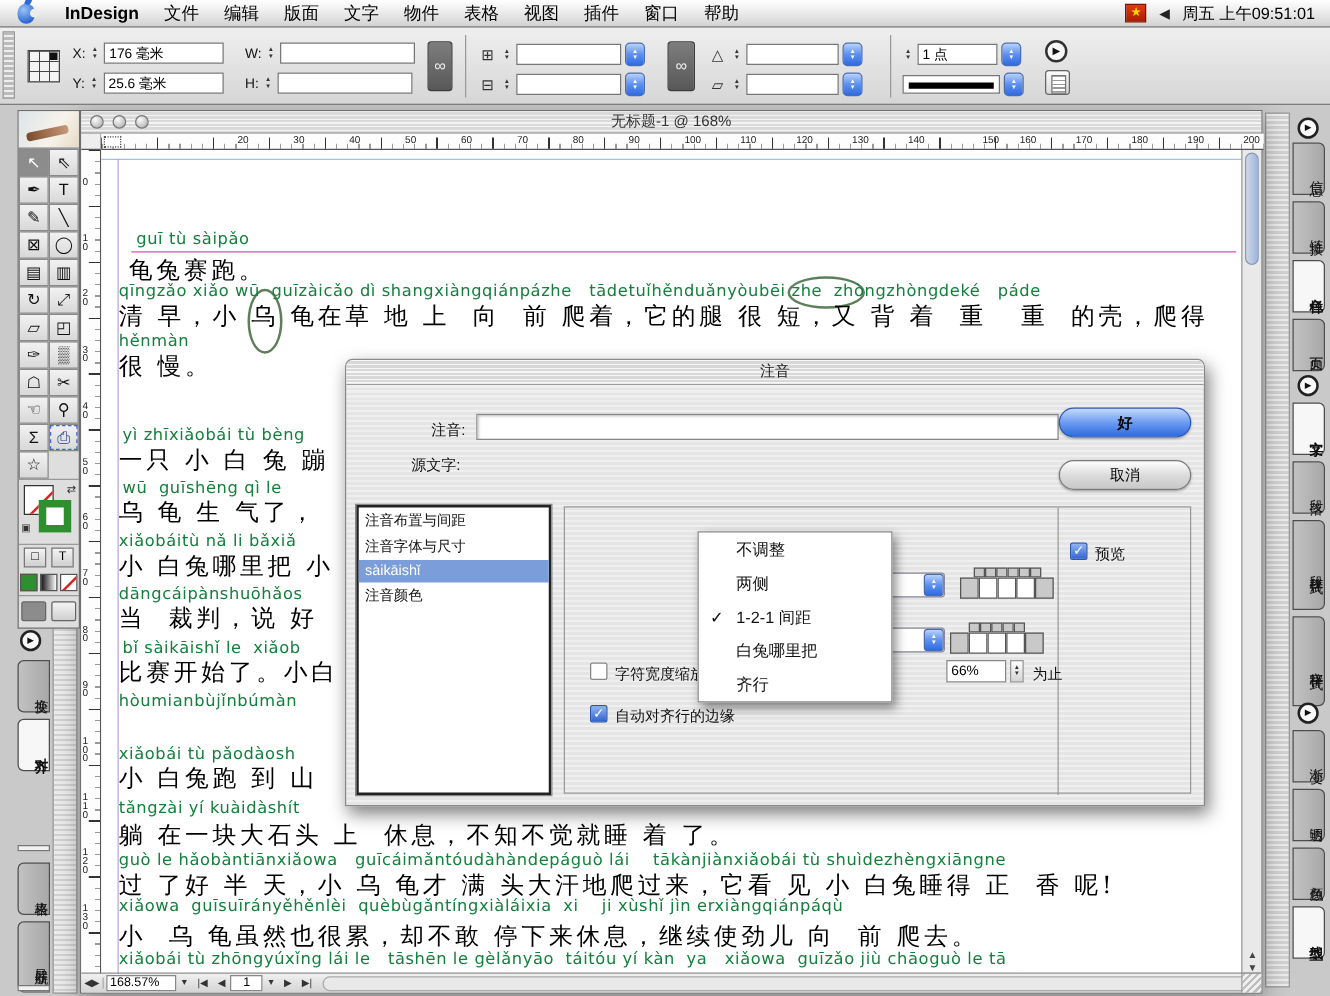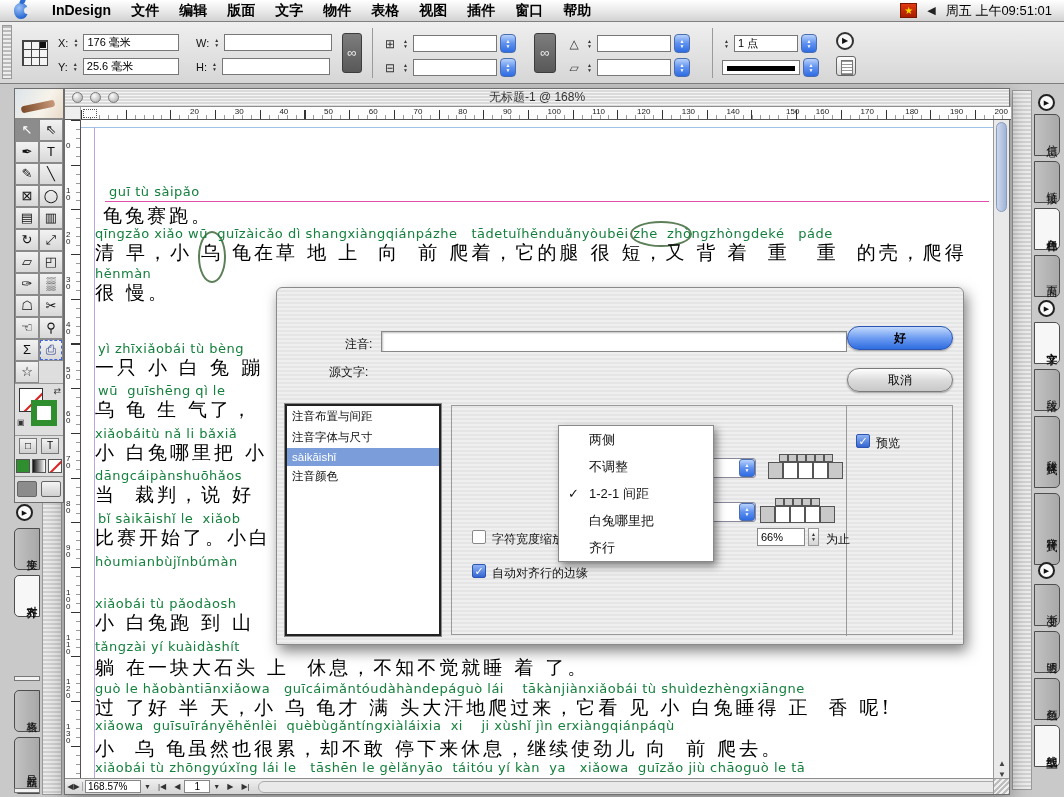--- a/index.html
+++ b/index.html
@@ -202,21 +202,21 @@
   .pm-item .check { position:absolute; left:9px; }
 </style>
 </head>
 <body>
 
 <div id="app">
 
   <div id="menubar">
     <span class="apple-logo"></span>
     <span class="menu-item app">InDesign</span>
-    <span id="menu-items" style="display:flex;font-weight:bold;">
+    <span id="menu-items" style="display:flex;">
         <div class="menu-item">文件</div>
         <div class="menu-item">编辑</div>
         <div class="menu-item">版面</div>
         <div class="menu-item">文字</div>
         <div class="menu-item">物件</div>
         <div class="menu-item">表格</div>
         <div class="menu-item">视图</div>
         <div class="menu-item">插件</div>
         <div class="menu-item">窗口</div>
         <div class="menu-item">帮助</div>
@@ -478,20 +478,21 @@
         <div class="vtab" style="top: 493px; height: 72px;">字符样式</div>
         <div class="dock-flyout" style="left: 1038px; top: 562px;">▶</div>
         <div class="vtab" style="top: 584px; height: 42px;">渐变</div>
         <div class="vtab" style="top: 631px; height: 42px;">透明</div>
         <div class="vtab" style="top: 678px; height: 42px;">颜色</div>
         <div class="vtab active" style="top: 725px; height: 42px;">线型</div>
       </div>
   </div>
 
   <div id="dialog">
+    <div id="dlg-title">注音</div>
     <span class="dlg-label" style="left:68px; top:48px;">注音:</span>
     <input id="ruby-input" style="">
     <span class="dlg-label" style="left:52px; top:76px;">源文字:</span>
     <div class="aqua-btn primary" style="left:570px; top:38px;">好</div>
     <div class="aqua-btn" style="left:570px; top:80px;">取消</div>
 
     <div id="ruby-list">
         <div class="list-item">注音布置与间距</div>
         <div class="list-item">注音字体与尺寸</div>
         <div class="list-item selected">sàikāishǐ</div>
@@ -552,20 +553,20 @@
       <input id="scale-input" style="left: 305px; top: 122px; position: absolute;" value="66%">
       <span class="gray-stepper" style="left:356px; top:122px;"></span>
       <span class="cb-label" style="left:374px; top:125px;">为止</span>
 
       <span class="aqua-checkbox checked" style="left:20px; top:158px;"></span>
       <span class="cb-label" style="left:40px; top:159px;">自动对齐行的边缘</span>
     </div>
   </div>
 
   <div id="popup-menu">
+      <div class="pm-item">不调整</div>
       <div class="pm-item">两侧</div>
-      <div class="pm-item">不调整</div>
       <div class="pm-item">1-2-1 间距<span class="check">✓</span></div>
       <div class="pm-item">白兔哪里把</div>
       <div class="pm-item">齐行</div>
     </div>
 
 </div>
 
 </body></html>

